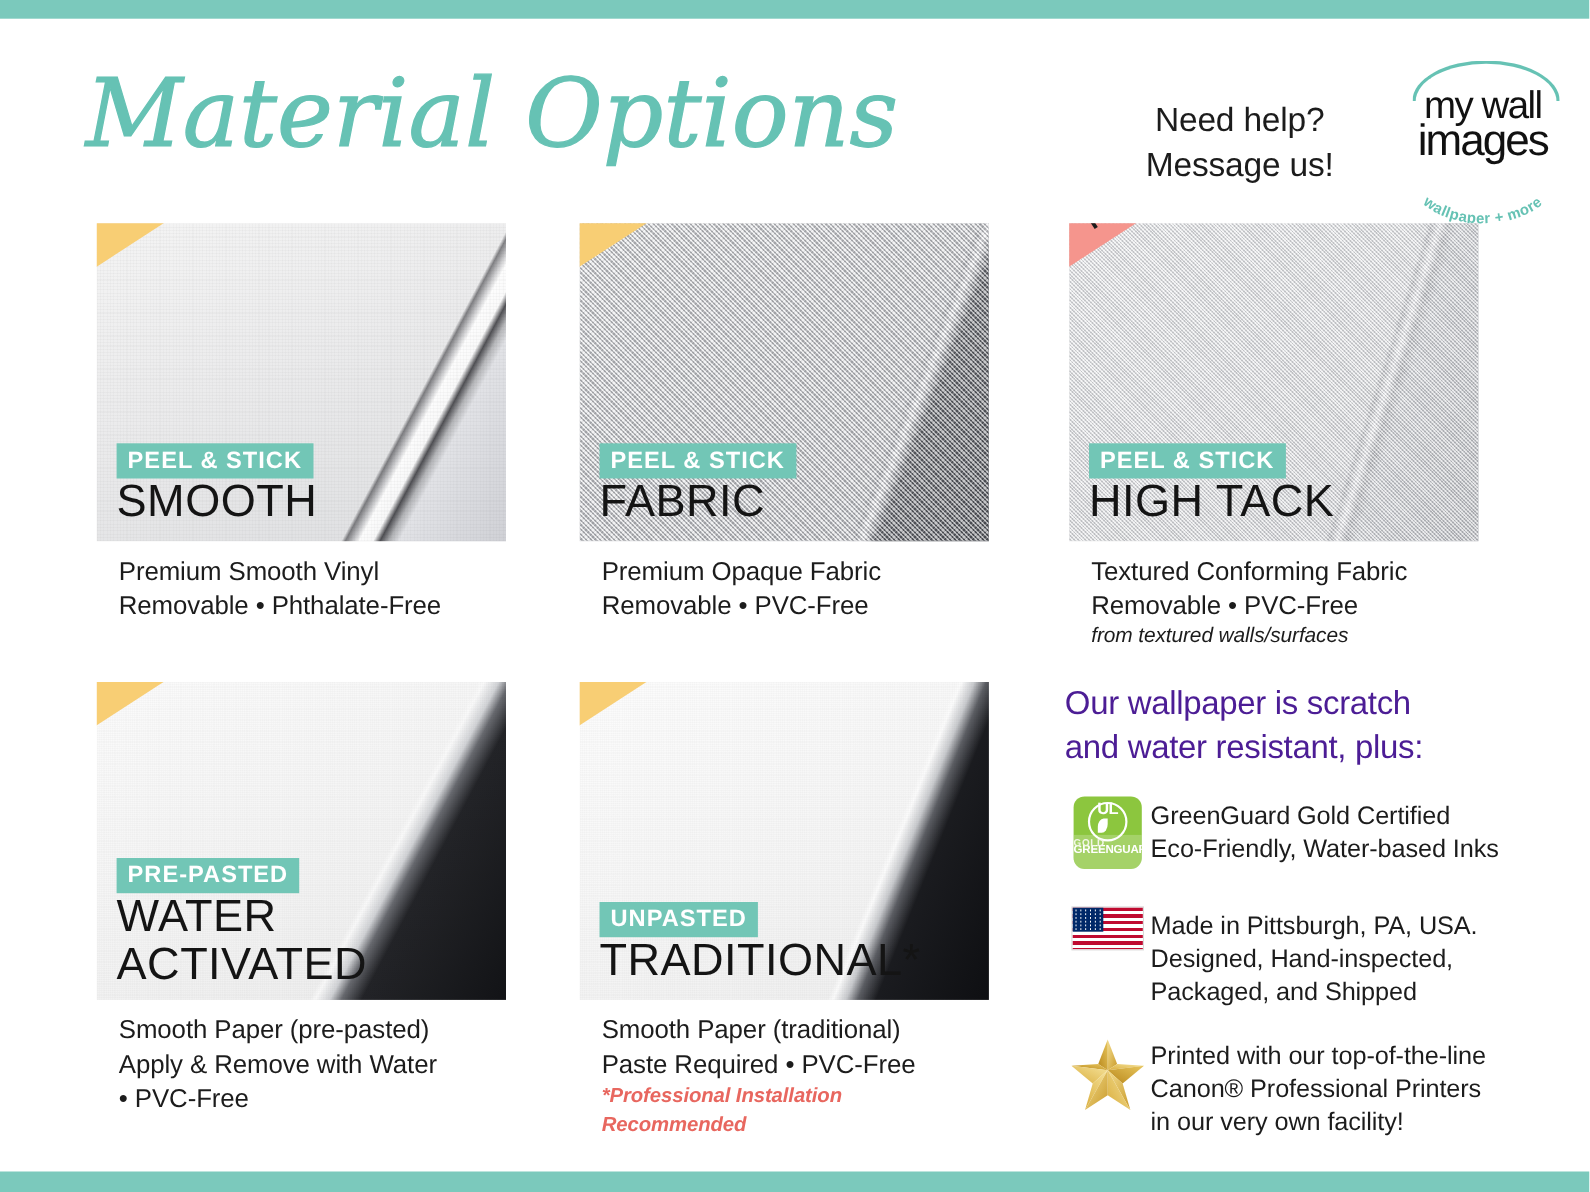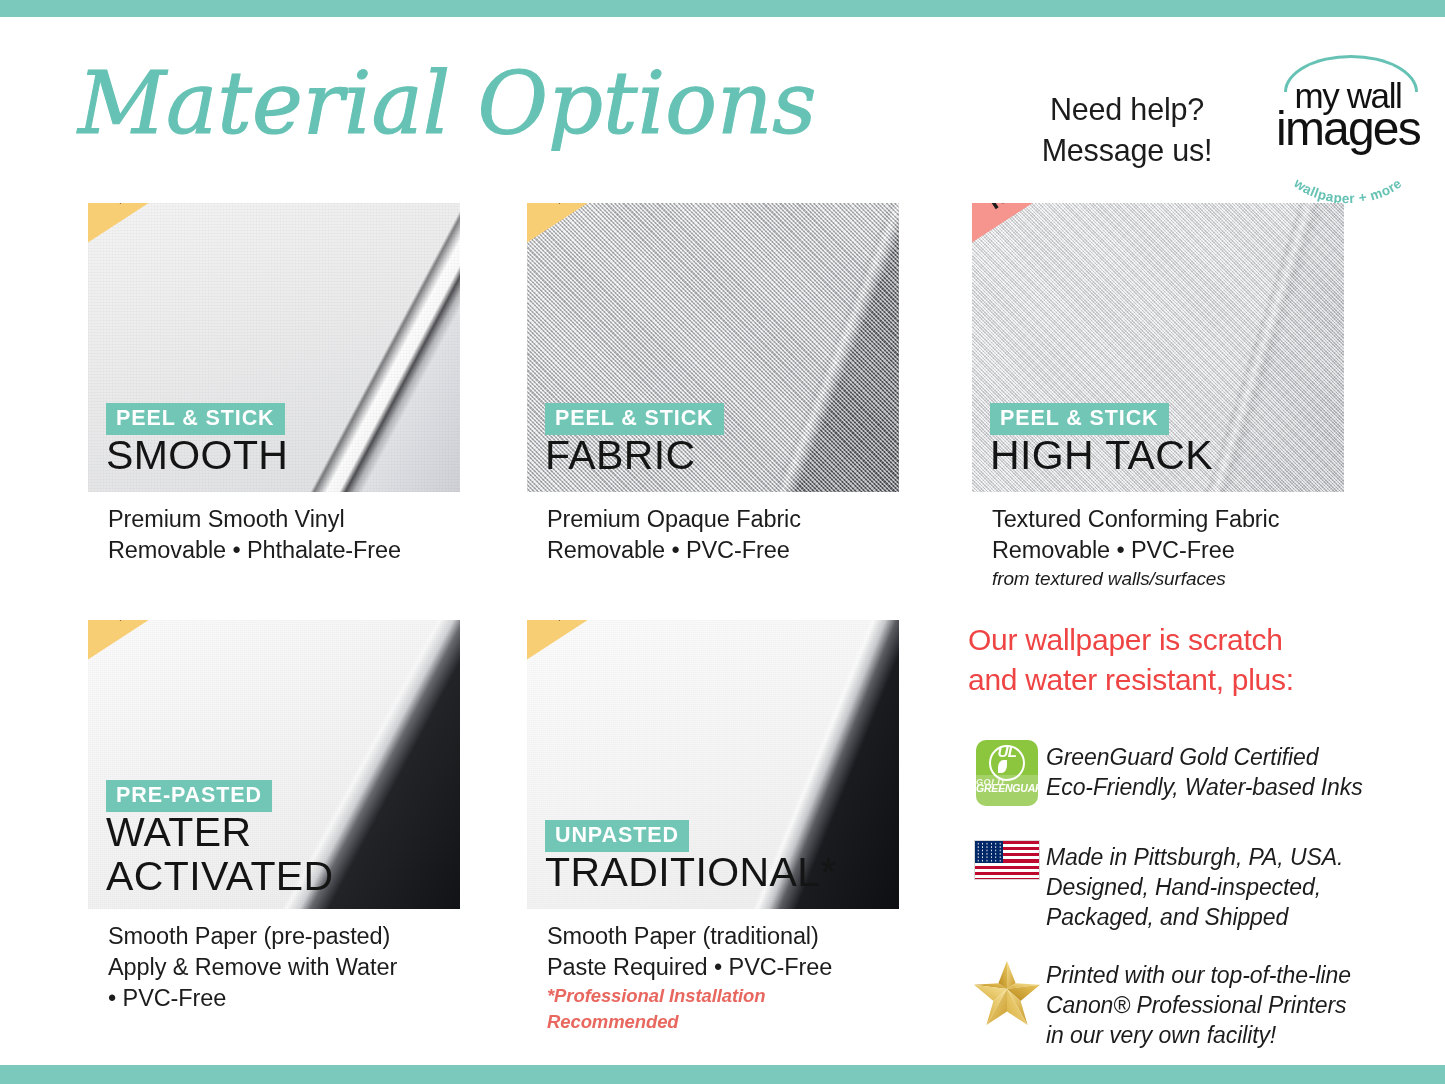--- a/index.html
+++ b/index.html
@@ -86,21 +86,21 @@
     left: 0;
     top: 30px;
     width: 152px;
     text-align: center;
     font-size: 35px;
     line-height: 33px;
     font-weight: 400;
     color: #111;
     letter-spacing: -1.4px;
   }
-  .logo-word .l2 { display: block; font-size: 48px; letter-spacing: -1.8px; }
+  .logo-word .l2 { display: block; font-size: 40px; letter-spacing: -1.8px; }
   .logo-tag {
     position: absolute;
     left: 0;
     top: 104px;
     width: 152px;
     height: 34px;
   }
   .logo-tag svg { width: 100%; height: 100%; overflow: visible; }
   .logo-tag text {
     font-family: "Liberation Sans", sans-serif;
@@ -263,29 +263,28 @@
   
   .features {
     position: absolute;
     left: 968px;
     top: 620px;
     width: 420px;
   }
   .features-head {
     font-size: 30px;
     line-height: 40px;
-    color: #ef4444;
+    color: #4c1d95;
     letter-spacing: -0.3px;
-    margin-bottom: 40px;
+    margin-bottom: 24px;
   }
   .feature-row {
     display: flex;
     align-items: flex-start;
     margin-bottom: 26px;
-    font-style: italic;
   }
   .feature-icon {
     flex: 0 0 78px;
     height: 74px;
     display: flex;
     align-items: flex-start;
     justify-content: center;
   }
   .feature-text {
     font-size: 23px;

